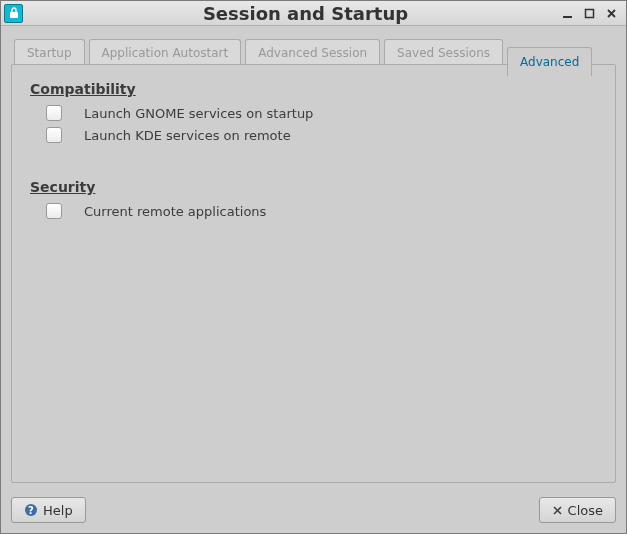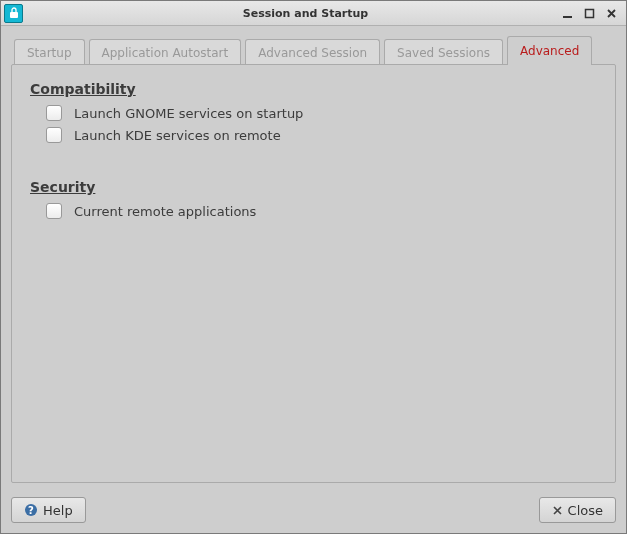--- a/index.html
+++ b/index.html
@@ -41,21 +41,21 @@
     display: flex;
     align-items: center;
     justify-content: center;
   }
   .titlebar .app-icon svg { display:block; }
   .titlebar .title {
     position: absolute;
     left: 0; right: 16px;
     text-align: center;
     font-weight: bold;
-    font-size: 11px;
+    font-size: 18px;
     color: #333;
     pointer-events: none;
   }
   .titlebar .controls {
     margin-left: auto;
     display: flex;
     align-items: center;
     gap: 8px;
     padding-right: 8px;
   }
@@ -92,22 +92,22 @@
     border-top-right-radius: 3px;
     background: #d9d9d9;
     color: #999;
     font-size: 12px;
     cursor: pointer;
     position: relative;
     top: 1px;
   }
   .tab.active {
     background: #cecece;
-    color: #b91c1c;
-    top: 0;
+    color: #0369a1;
+    top: 11px;
     padding-top: 7px;
     padding-bottom: 7px;
     z-index: 2;
   }
   .tabpanel {
     flex: 1;
     border: 1px solid #aaa;
     border-radius: 2px;
     background: #cecece;
     margin-top: -1px;
@@ -120,21 +120,21 @@
     font-size: 14px;
     color: #3c3c3c;
     margin-bottom: 8px;
     margin-top: 0;
     text-decoration: underline;
   }
   .section + .section { margin-top: 36px; }
   .check-row {
     display: flex;
     align-items: center;
-    gap: 12px;
+    gap: 22px;
     margin-left: 16px;
     margin-bottom: 6px;
   }
   .checkbox {
     width: 16px;
     height: 16px;
     border: 1px solid #999;
     border-radius: 3px;
     background: linear-gradient(to bottom, #ffffff, #ececec);
     cursor: pointer;

